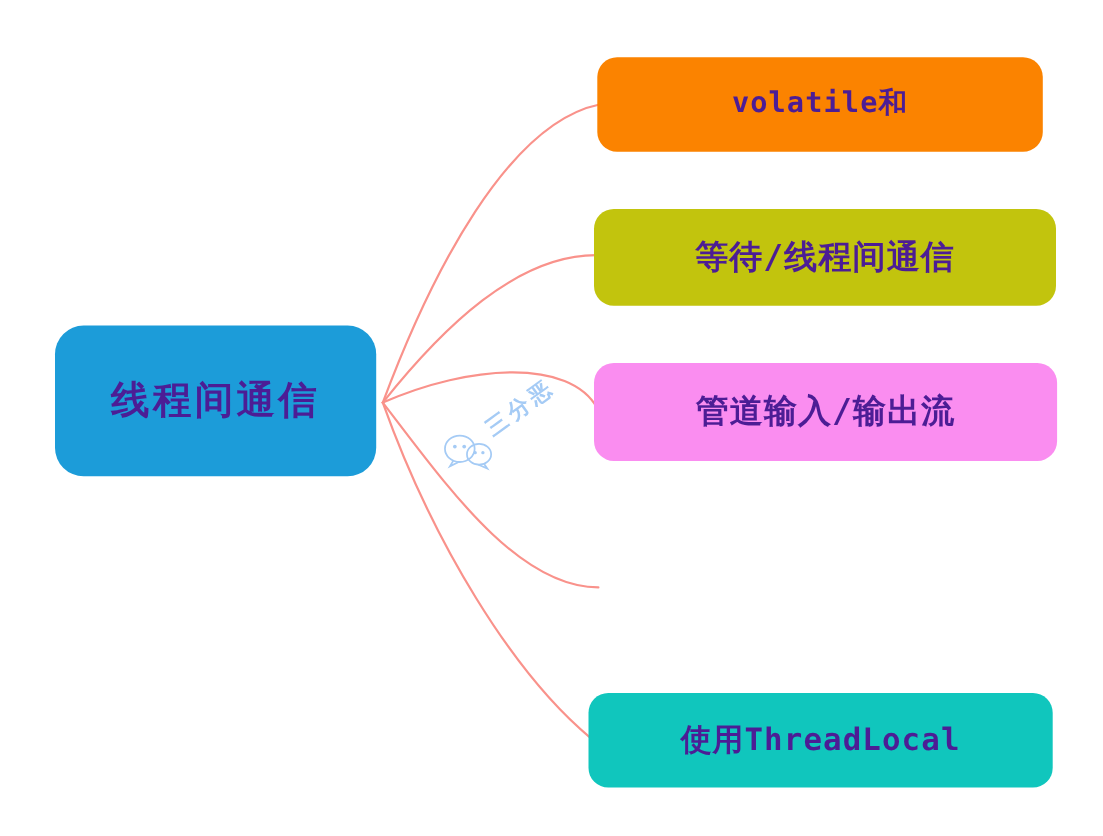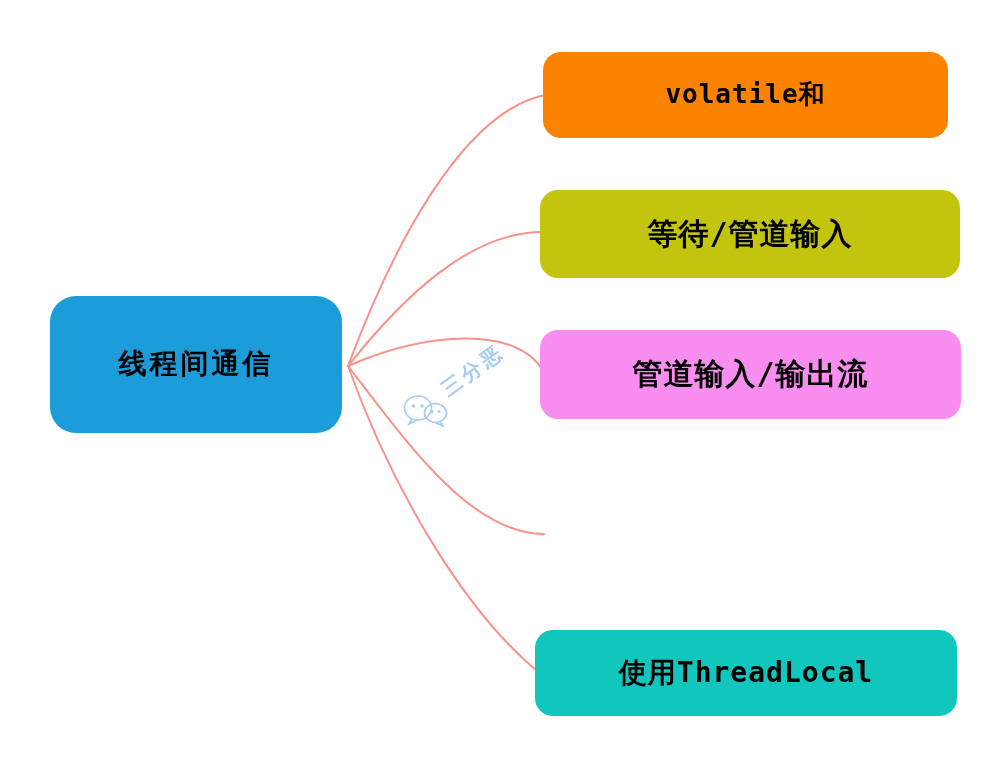--- a/index.html
+++ b/index.html
@@ -4,25 +4,25 @@
 <style>
   html,body{margin:0;padding:0;background:#ffffff;}
   body{font-family:"DejaVu Sans Mono","DejaVu Sans",sans-serif;}
   .canvas{
     position:relative;width:1003px;height:760px;background:#ffffff;overflow:hidden;
   }
   .edges{position:absolute;left:0;top:0;width:1003px;height:760px;pointer-events:none;}
   .edges path{fill:none;stroke-width:2px;stroke-linecap:round;}
   .topic{
     position:absolute;display:flex;flex-direction:column;align-items:center;justify-content:center;
-    color:#000000;font-weight:bold;text-align:center;box-sizing:border-box;
+    color:#4c1d95;font-weight:bold;text-align:center;box-sizing:border-box;
   }
   .root{
     left:50px;top:296px;width:292px;height:137px;border-radius:26px;
-    font-size:28px;letter-spacing:3px;line-height:1.1;
+    font-size:35px;letter-spacing:3px;line-height:1.1;
   }
   .branch{border-radius:18px;letter-spacing:1px;}
   .b1{left:543px;top:52px;width:405px;height:86px;font-size:26px;line-height:1.3;}
   .b2{left:540px;top:190px;width:420px;height:88px;font-size:30px;}
   .b3{left:540px;top:330px;width:421px;height:89px;font-size:30px;text-align:center;}
   .b4{left:542px;top:492px;width:421px;height:85px;font-size:28px;}
   .b5{left:535px;top:630px;width:422px;height:86px;font-size:28px;}
   .watermark{position:absolute;left:398px;top:350px;width:140px;height:85px;pointer-events:none;}
   .wm-text{
     position:absolute;left:46px;top:28px;font-size:20px;font-weight:bold;letter-spacing:4px;
@@ -45,21 +45,21 @@
 
   <div class="topic root" style="background: rgb(28, 156, 217);">
     <span>线程间通信</span>
   </div>
 
   <div class="topic branch b1" style="background: rgb(251, 131, 0);">
     <span>volatile和</span>
   </div>
 
   <div class="topic branch b2" style="background: rgb(194, 196, 13);">
-    <span>等待/管道输入</span>
+    <span>等待/线程间通信</span>
   </div>
 
   <div class="topic branch b3" style="background: rgb(250, 141, 240);">
     <span>管道输入/输出流</span>
   </div>
 
 
   <div class="topic branch b5" style="background: rgb(16, 198, 189);">
     <span>使用ThreadLocal</span>
   </div>

